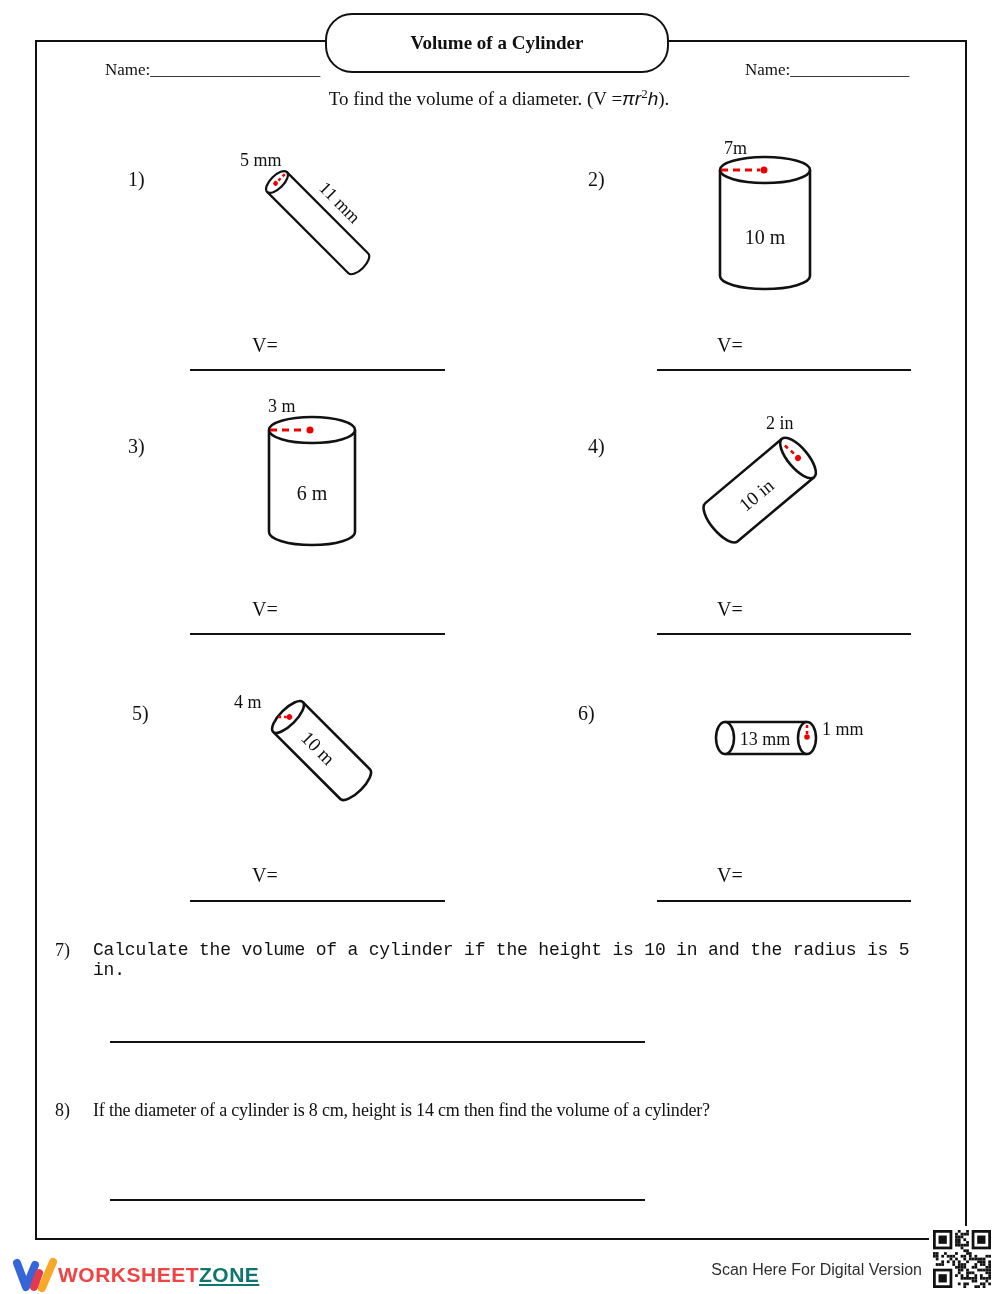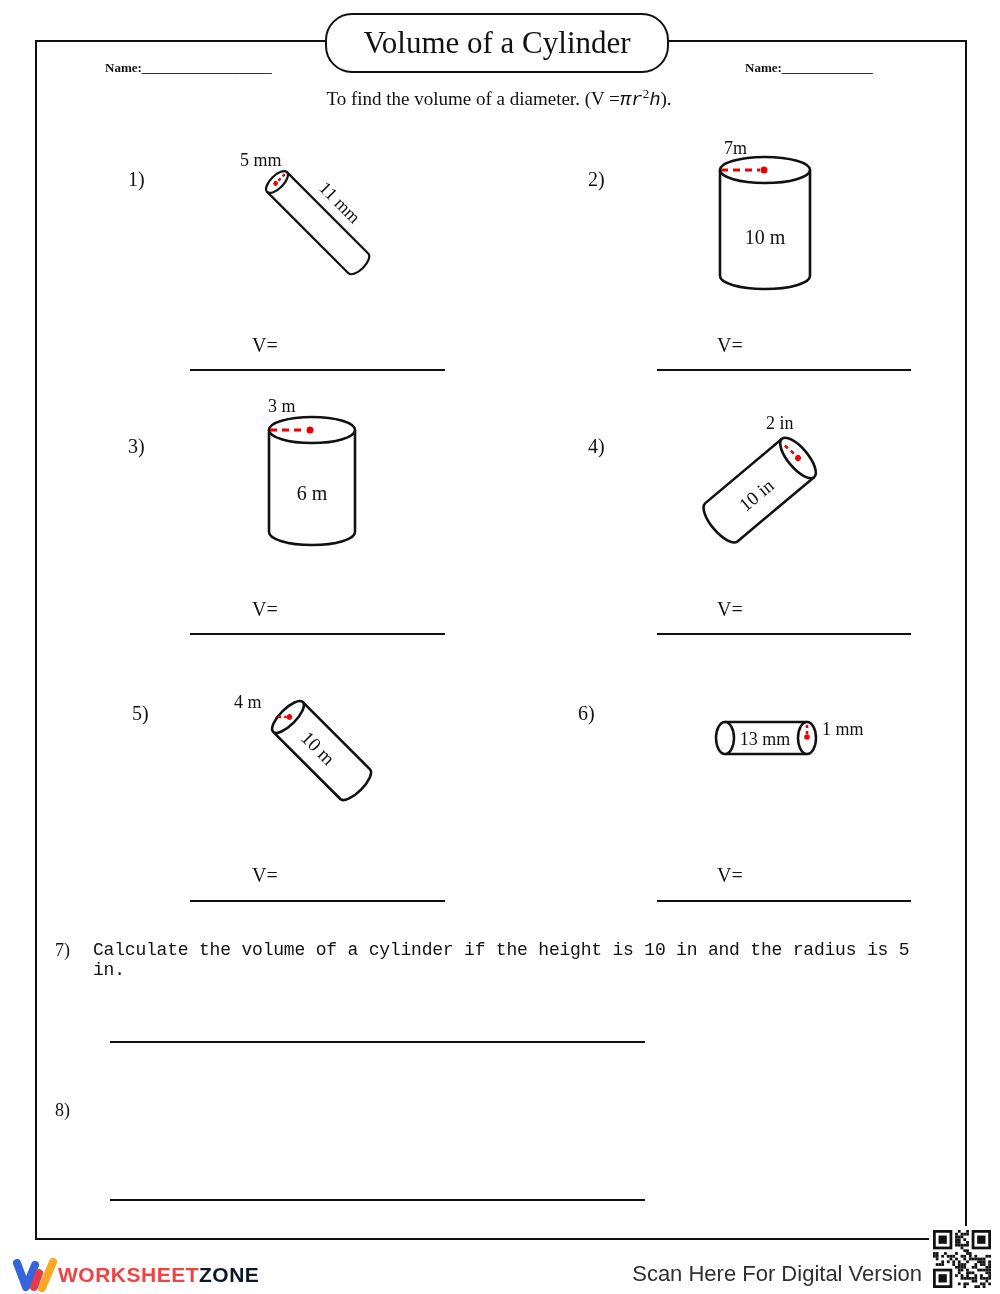--- a/index.html
+++ b/index.html
@@ -3,36 +3,36 @@
 <meta charset="utf-8">
 <style>
   html,body{margin:0;padding:0;background:#fff;}
   #page{position:relative;width:1000px;height:1294px;background:#ffffff;overflow:hidden;
         font-family:"Liberation Serif",serif;color:#111;}
   .abs{position:absolute;}
   .sans{font-family:"Liberation Sans",sans-serif;}
   #border-rect{left:35px;top:40px;width:928px;height:1196px;border:2px solid #111;}
   #title-box{left:325px;top:13px;width:340px;height:56px;background:#fff;border:2px solid #111;
              border-radius:27px;z-index:3;display:flex;align-items:center;justify-content:center;}
-  #title-box .t{font-weight:normal;font-size:31px;}
-  .field-label{font-weight:bold;font-size:13px;}
+  #title-box .t{font-weight:bold;font-size:19px;}
+  .field-label{font-weight:normal;font-size:17px;}
   #formula{left:35px;top:86px;width:928px;text-align:center;font-size:19px;}
-  #formula i{font-family:Liberation Mono, monospace;text-align:center;}
+  #formula i{font-family:Liberation Sans, sans-serif;text-align:center;}
   #formula sup{font-size:13px;}
   .pnum{font-size:20px;}
   .vlabel{font-size:20px;}
   .vline{height:2px;background:#111;}
   .ansline{height:2px;background:#111;}
   .wp-num{font-size:18px;}
   .wp-text{font-size:18px;letter-spacing:-0.2px;}
   svg text{font-family:"Liberation Serif",serif;fill:#111;}
   .cyl{fill:#fff;stroke:#111;}
   .redmark{stroke:#ee0000;fill:none;}
   #brand-text{font-weight:bold;font-size:21px;letter-spacing:.5px;}
-  #scan-text{left:440px;top:1261px;width:482px;text-align:right;font-size:22px;color:#2f2f2f;}
+  #scan-text{left:440px;top:1261px;width:482px;text-align:right;font-size:16px;color:#2f2f2f;}
   #qr-wrap{left:929px;top:1226px;width:66px;height:66px;background:#fff;z-index:4;
            display:flex;align-items:center;justify-content:center;}
 </style>
 </head>
 <body>
 
 <div id="page">
 
   <div id="border-rect" class="abs"></div>
 
@@ -126,29 +126,30 @@
   <div class="abs vlabel" style="left:252px;top:864px;">V=</div>
   <div class="abs vline" style="left:190px;top:900px;width:255px;"></div>
   <div class="abs vlabel" style="left:717px;top:864px;">V=</div>
   <div class="abs vline" style="left:657px;top:900px;width:254px;"></div>
 
   <div class="abs wp-num" style="left:55px;top:940px;">7)</div>
   <div class="abs wp-text" style="left:93px;top:940px;width:830px;font-family:Liberation Mono, monospace;">Calculate the volume of a cylinder if the height is 10 in and the radius is 5 in.</div>
   <div class="abs ansline" style="left:110px;top:1041px;width:535px;"></div>
 
   <div class="abs wp-num" style="left:55px;top:1100px;">8)</div>
+  <div class="abs wp-text" style="left:93px;top:1100px;width:830px;">If the diameter of a cylinder is 8 cm, height is 14 cm then find the volume of a cylinder?</div>
   <div class="abs ansline" style="left:110px;top:1199px;width:535px;"></div>
 
   <svg class="abs" style="left:12px;top:1255px;" width="46" height="40" viewBox="0 0 46 40">
     <path d="M5,8 L14,32 L23,10" fill="none" stroke="#3565D8" stroke-width="8" stroke-linecap="round" stroke-linejoin="round"></path>
     <path d="M30,33 L41,7" fill="none" stroke="#F9A825" stroke-width="8" stroke-linecap="round"></path>
     <path d="M22,32 L27,18" fill="none" stroke="#E23B4E" stroke-width="8" stroke-linecap="round"></path>
   </svg>
   <div id="brand-text" class="abs sans" style="left:58px;top:1263px;">
-    <span style="color:#ef4444;">WORKSHEET</span><span style="color:#0f172a;">ZONE</span>
+    <span style="color:#ef4444;">WORKSHEET</span><span style="color:#0f766e;text-decoration:underline;">ZONE</span>
   </div>
   <div id="scan-text" class="abs sans">Scan Here For Digital Version</div>
   <div id="qr-wrap" class="abs">
     <svg id="qr" width="58" height="58" viewBox="0 0 58 58">
         <rect x="24.857142857142858" y="0" width="2.761904761904762" height="2.761904761904762" fill="#111"></rect>
         <rect x="33.14285714285714" y="0" width="2.761904761904762" height="2.761904761904762" fill="#111"></rect>
         <rect x="22.095238095238095" y="2.761904761904762" width="2.761904761904762" height="2.761904761904762" fill="#111"></rect>
         <rect x="27.61904761904762" y="2.761904761904762" width="2.761904761904762" height="2.761904761904762" fill="#111"></rect>
         <rect x="30.38095238095238" y="2.761904761904762" width="2.761904761904762" height="2.761904761904762" fill="#111"></rect>
         <rect x="33.14285714285714" y="2.761904761904762" width="2.761904761904762" height="2.761904761904762" fill="#111"></rect>

